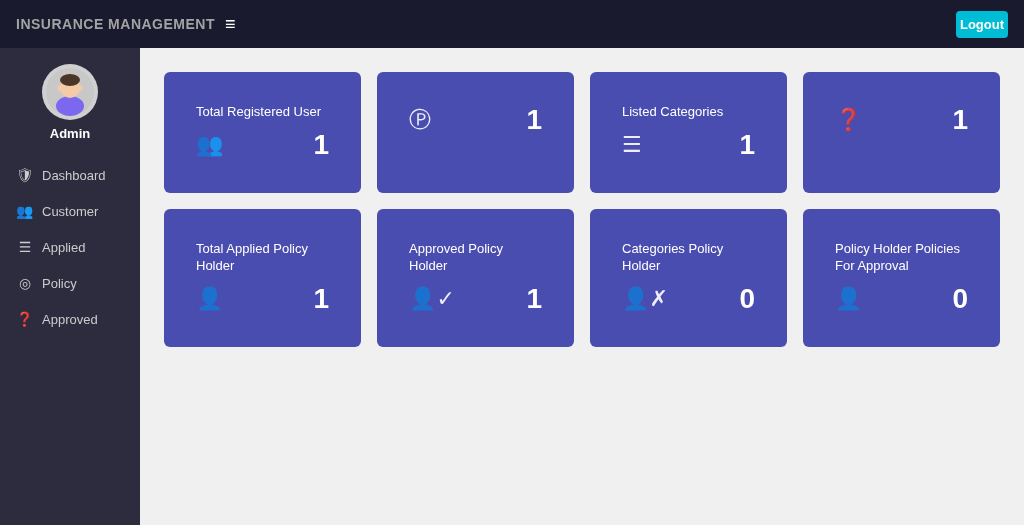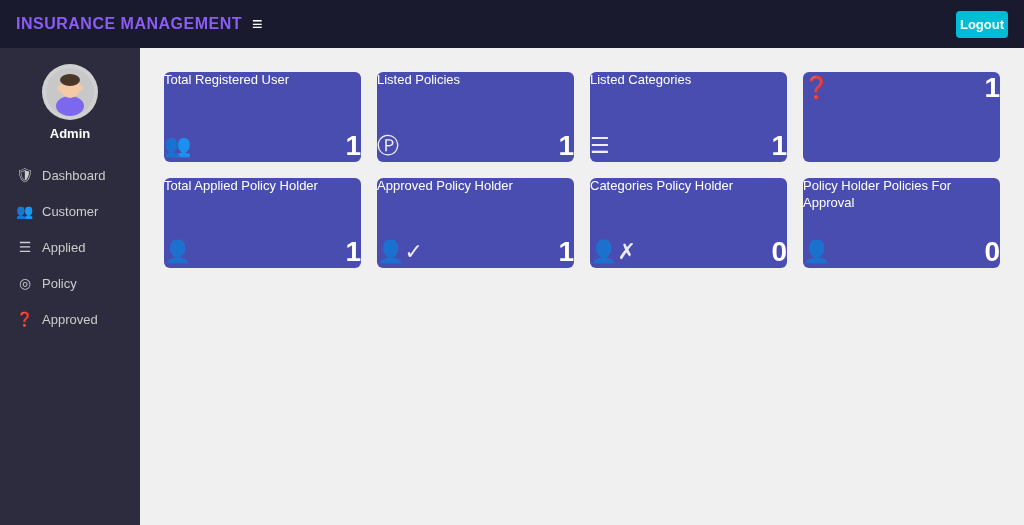--- a/index.html
+++ b/index.html
@@ -16,23 +16,23 @@
       height: 48px;
       flex-shrink: 0;
     }
     .navbar-left {
       display: flex;
       align-items: center;
       gap: 10px;
     }
     .navbar-title {
       font-weight: bold;
-      font-size: 16px;
+      font-size: 14px;
       letter-spacing: 0.5px;
-      color: #8b5cf6;
+      color: #a3a3a3;
     }
     .hamburger-icon {
       font-size: 18px;
       color: white;
       cursor: pointer;
     }
     .logout-btn {
       background: #00bcd4;
       color: white;
       border: none;
@@ -118,21 +118,21 @@
     .stats-grid {
       display: grid;
       grid-template-columns: repeat(4, 1fr);
       gap: 16px;
       margin-bottom: 16px;
     }
 
     .stat-card {
       background: #4a4db0;
       border-radius: 6px;
-      padding: 0;
+      padding: 32px;
       color: white;
       min-height: 90px;
       display: flex;
       flex-direction: column;
       justify-content: space-between;
     }
     .stat-card-title {
       font-size: 13px;
       font-weight: normal;
       line-height: 1.3;
@@ -212,21 +212,20 @@
 
     <div class="stats-grid" id="stats-row1">
         <div class="stat-card">
       <div class="stat-card-title">Total Registered User</div>
       <div class="stat-card-bottom">
         <span class="stat-card-icon">👥</span>
         <span class="stat-card-value">1</span>
       </div>
     </div>
         <div class="stat-card">
-      <div class="stat-card-title">Listed Policies</div>
       <div class="stat-card-bottom">
         <span class="stat-card-icon">Ⓟ</span>
         <span class="stat-card-value">1</span>
       </div>
     </div>
         <div class="stat-card">
       <div class="stat-card-title">Listed Categories</div>
       <div class="stat-card-bottom">
         <span class="stat-card-icon">☰</span>
         <span class="stat-card-value">1</span>

